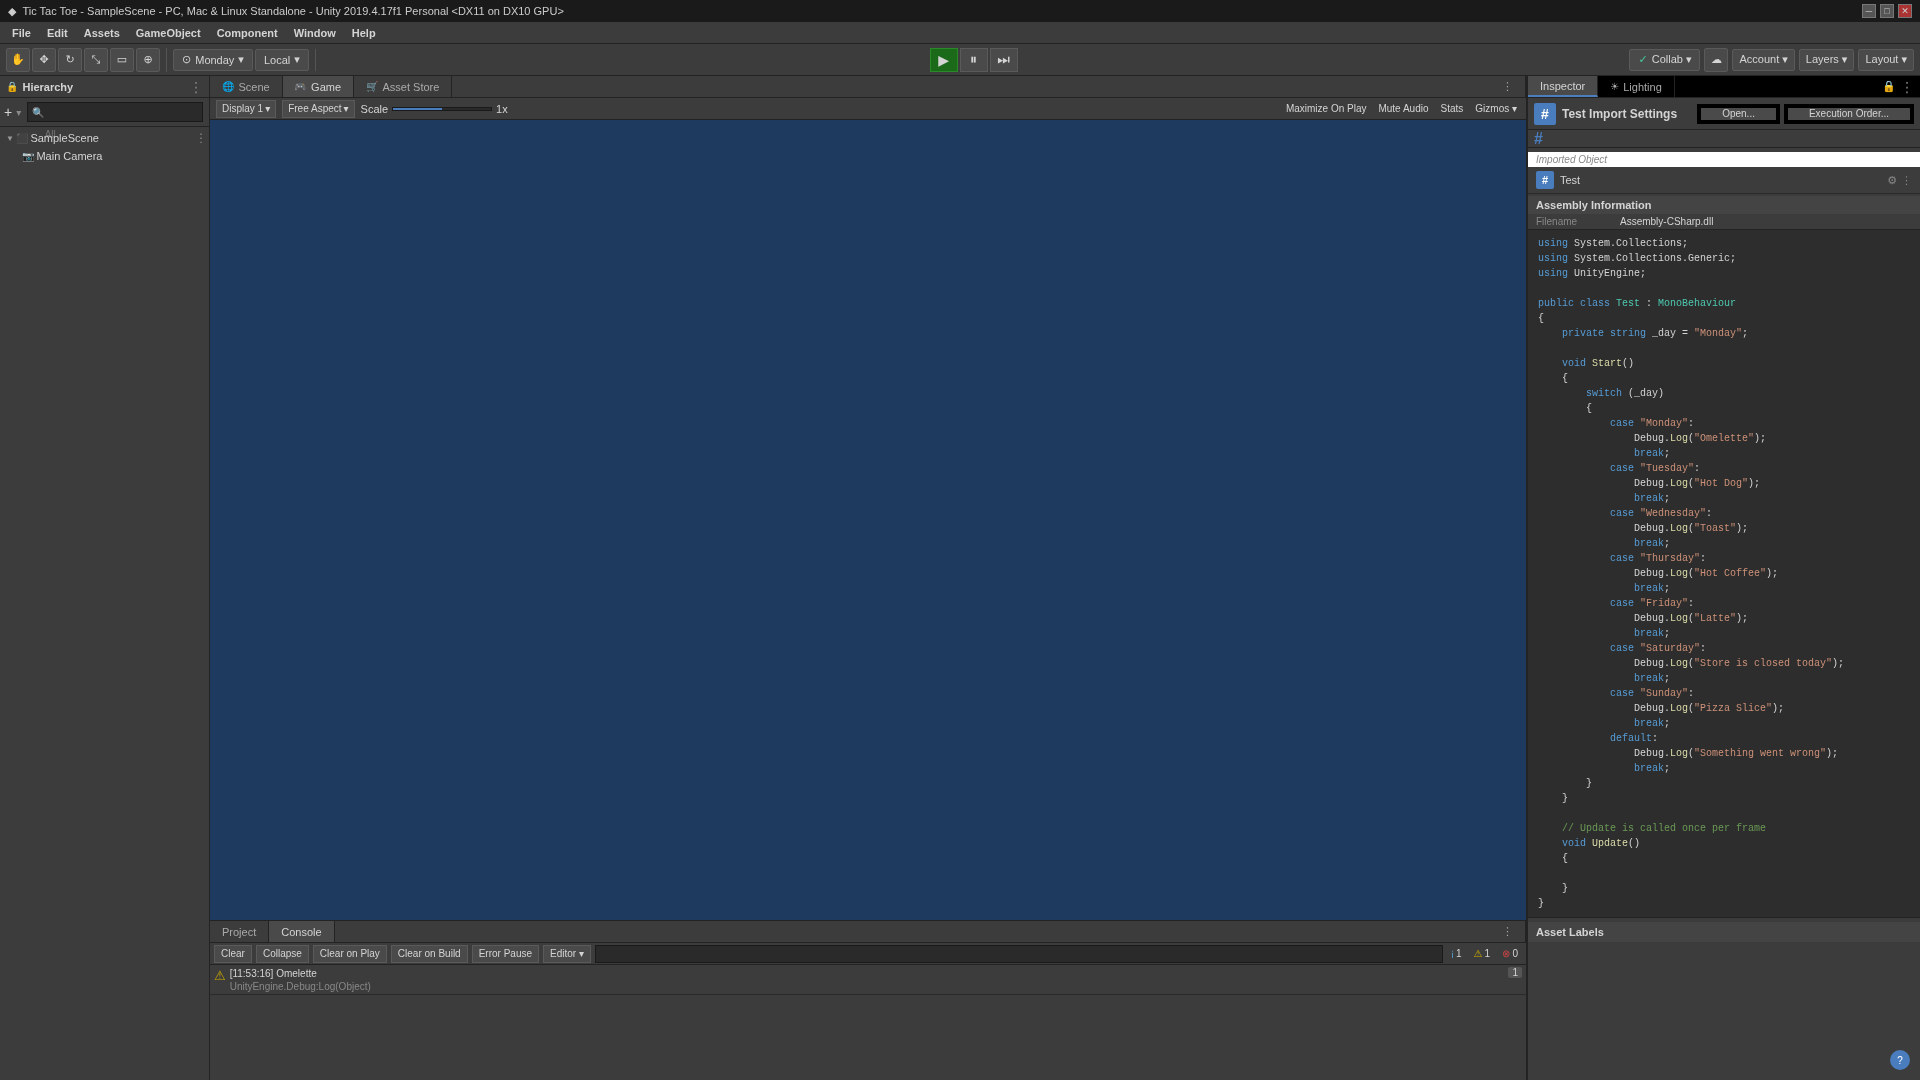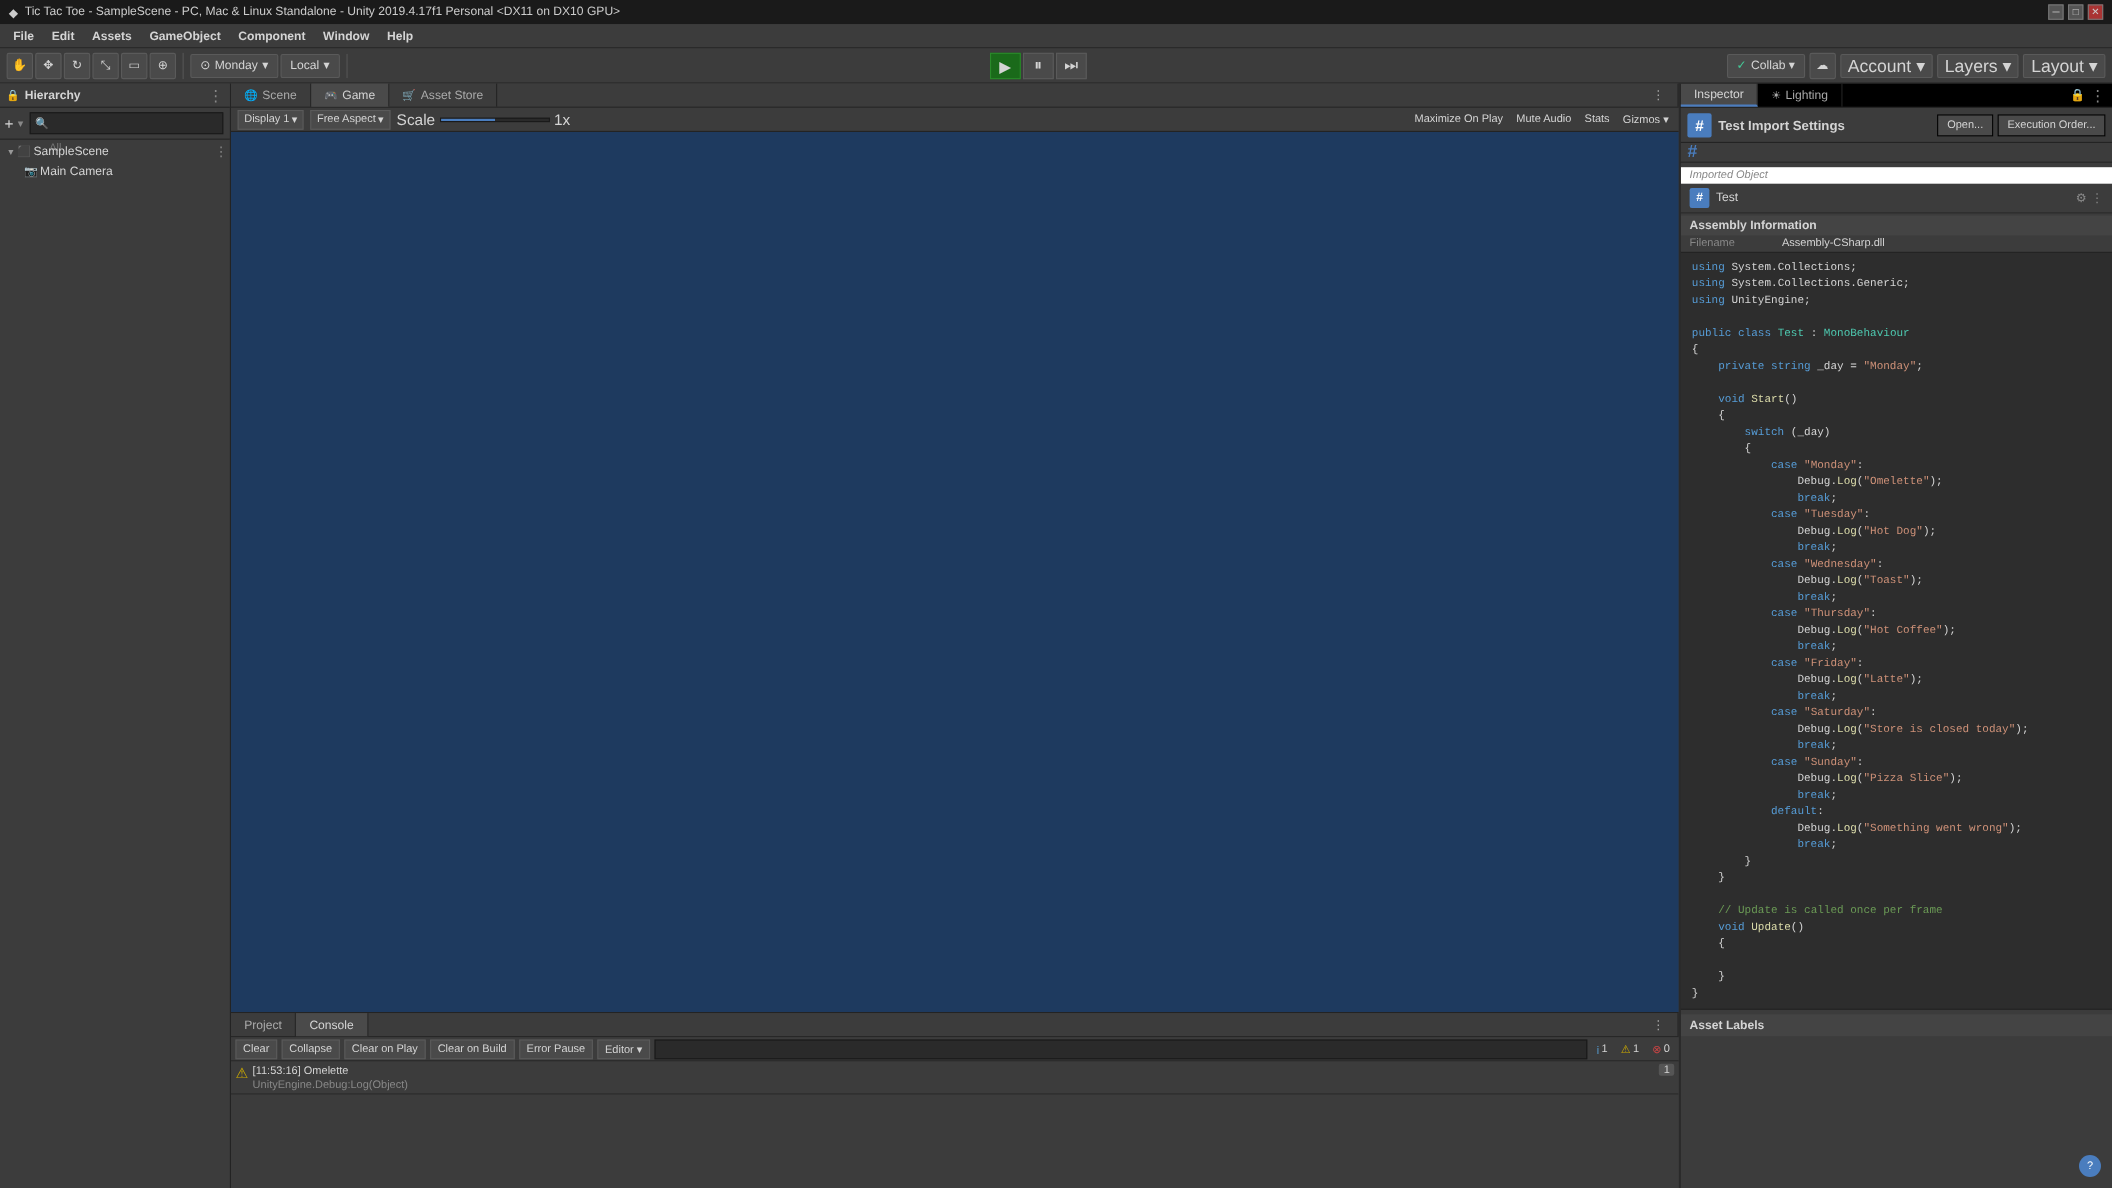--- a/index.html
+++ b/index.html
@@ -117,21 +117,21 @@
       align-items: center;
       gap: 4px;
     }
     .toolbar-dropdown {
       height: 22px;
       background: #4a4a4a;
       border: 1px solid #5a5a5a;
       color: #d4d4d4;
       cursor: pointer;
       display: flex; align-items: center; justify-content: center;
-      font-size: 16px;
+      font-size: 11px;
       padding: 0 6px;
       gap: 3px;
       border-radius: 2px;
     }
 
     
     #main-layout {
       display: flex;
       height: calc(1080px - 22px - 22px - 32px);
     }
@@ -248,21 +248,21 @@
       background: #4a4a4a;
       border: 1px solid #5a5a5a;
       padding: 1px 5px;
       cursor: pointer;
       color: #d4d4d4;
       font-size: 10px;
       height: 18px;
     }
     .vp-label {
       color: #d4d4d4;
-      font-size: 14px;
+      font-size: 11px;
     }
     .scale-bar {
       display: flex;
       align-items: center;
       gap: 4px;
       flex: 1;
     }
     .scale-slider {
       width: 100px;
       height: 4px;
@@ -450,25 +450,25 @@
       font-weight: bold;
       flex: 1;
     }
     .inspector-header-btns {
       display: flex;
       gap: 4px;
     }
     .insp-btn {
       height: 20px;
       background: #4a4a4a;
-      border: 1px solid #000000;
-      color: #d4d4d4;
-      cursor: pointer;
-      font-size: 10px;
-      padding: 0 8px;
+      border: 4px solid #000000;
+      color: #d4d4d4;
+      cursor: pointer;
+      font-size: 10px;
+      padding: 0 21px;
     }
     #inspector-subheader {
       height: 18px;
       background: #3c3c3c;
       padding: 0 6px;
       display: flex;
       align-items: center;
       border-bottom: 1px solid #232323;
     }
     #inspector-content {

